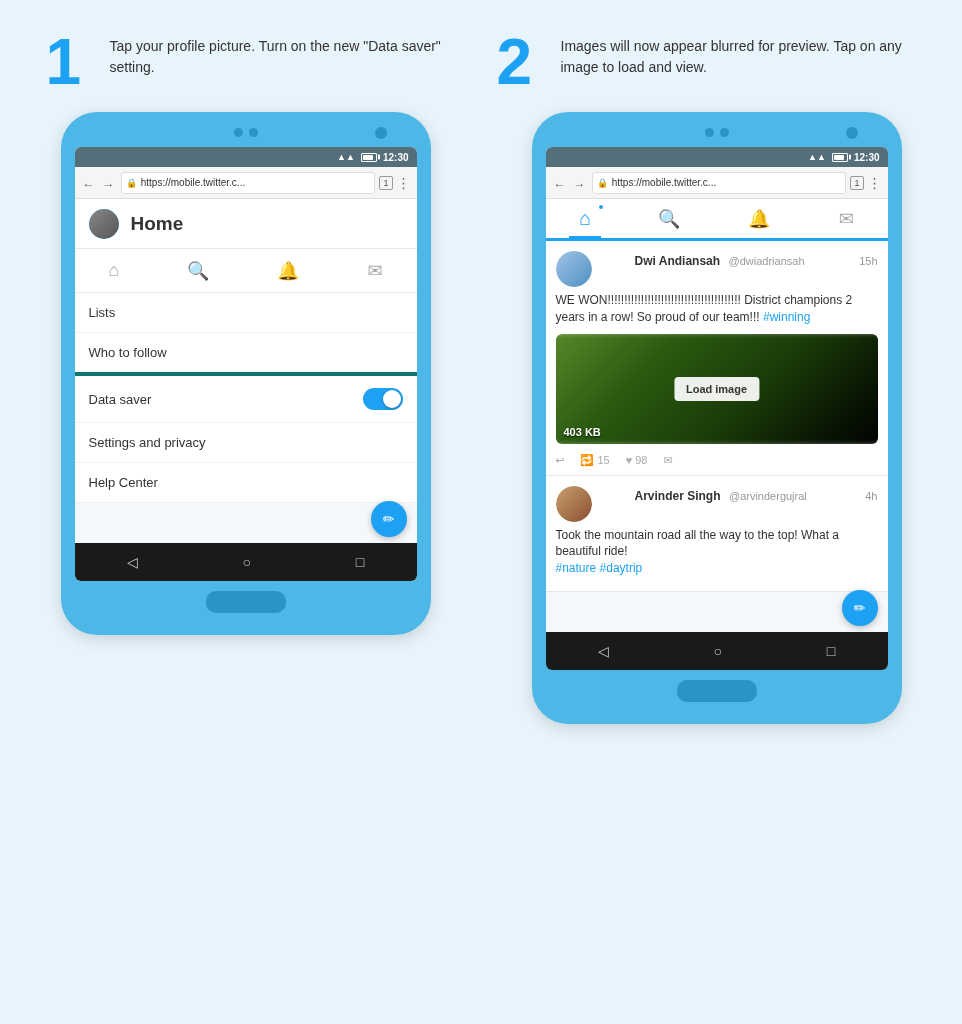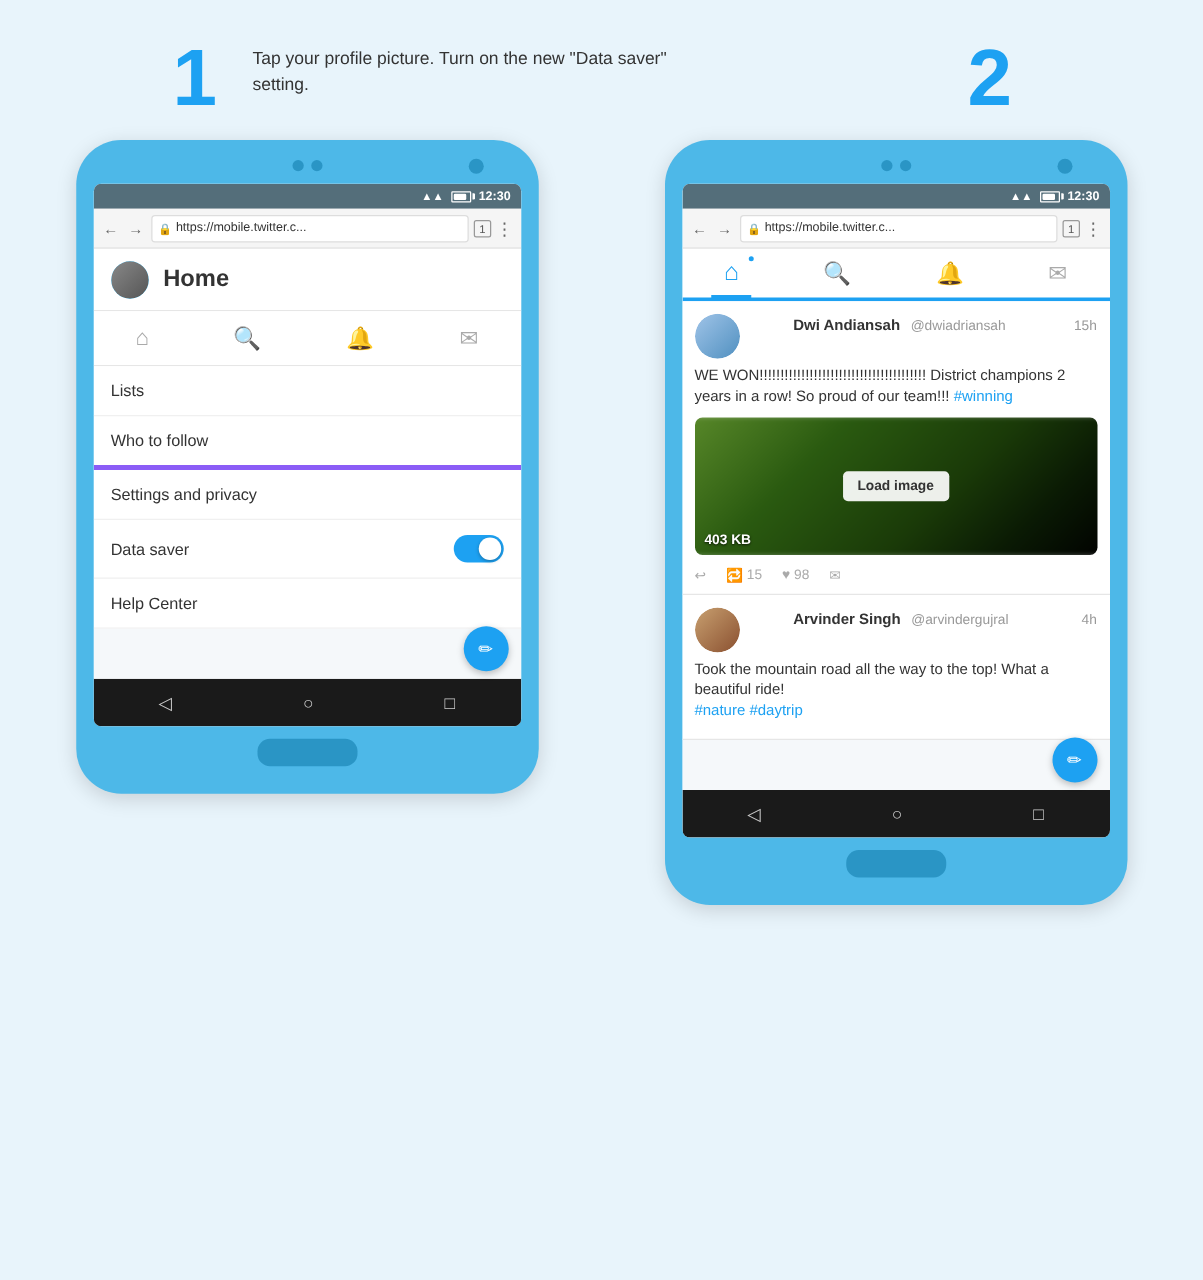--- a/index.html
+++ b/index.html
@@ -260,21 +260,21 @@
       padding: 12px 14px;
       font-size: 13px;
       color: #333;
       border-bottom: 1px solid #f0f0f0;
       display: flex;
       align-items: center;
       justify-content: space-between;
     }
 
     .menu-item.has-separator {
-      border-bottom: 4px solid #8b5cf6;
+      border-bottom: 4px solid #0f766e;
     }
 
     .toggle-switch {
       width: 40px;
       height: 22px;
       background: #1da1f2;
       border-radius: 11px;
       position: relative;
       display: inline-block;
     }
@@ -497,20 +497,21 @@
 
 <div style="display:flex; width:100%; justify-content:space-around; margin-bottom:18px; padding: 0 10px;">
 
   <div class="instruction-block">
     <div class="step-number">1</div>
     <div class="step-text">Tap your profile picture. Turn on the new "Data saver" setting.</div>
   </div>
 
   <div class="instruction-block">
     <div class="step-number">2</div>
+    <div class="step-text">Images will now appear blurred for preview. Tap on any image to load and view.</div>
   </div>
 </div>
 
 <div class="phones-row">
 
   <div class="phone">
     <div class="phone-top-bar">
       <div class="phone-dots">
         <div class="phone-dot"></div>
         <div class="phone-dot"></div>
@@ -554,27 +555,27 @@
       </div>
 
       <div class="menu-list">
         <div class="menu-item">
           <span>Lists</span>
         </div>
         <div class="menu-item has-separator">
           <span>Who to follow</span>
         </div>
         <div class="menu-item">
-          <span>Settings and privacy</span>
-        </div>
-        <div class="menu-item">
           <span>Data saver</span>
           <div class="toggle-switch">
             <div class="toggle-knob"></div>
           </div>
+        </div>
+        <div class="menu-item">
+          <span>Settings and privacy</span>
         </div>
         <div class="menu-item">
           <span>Help Center</span>
         </div>
       </div>
 
       <div class="fab-area">
         <div class="fab-btn">
           <span>✏</span>
         </div>

